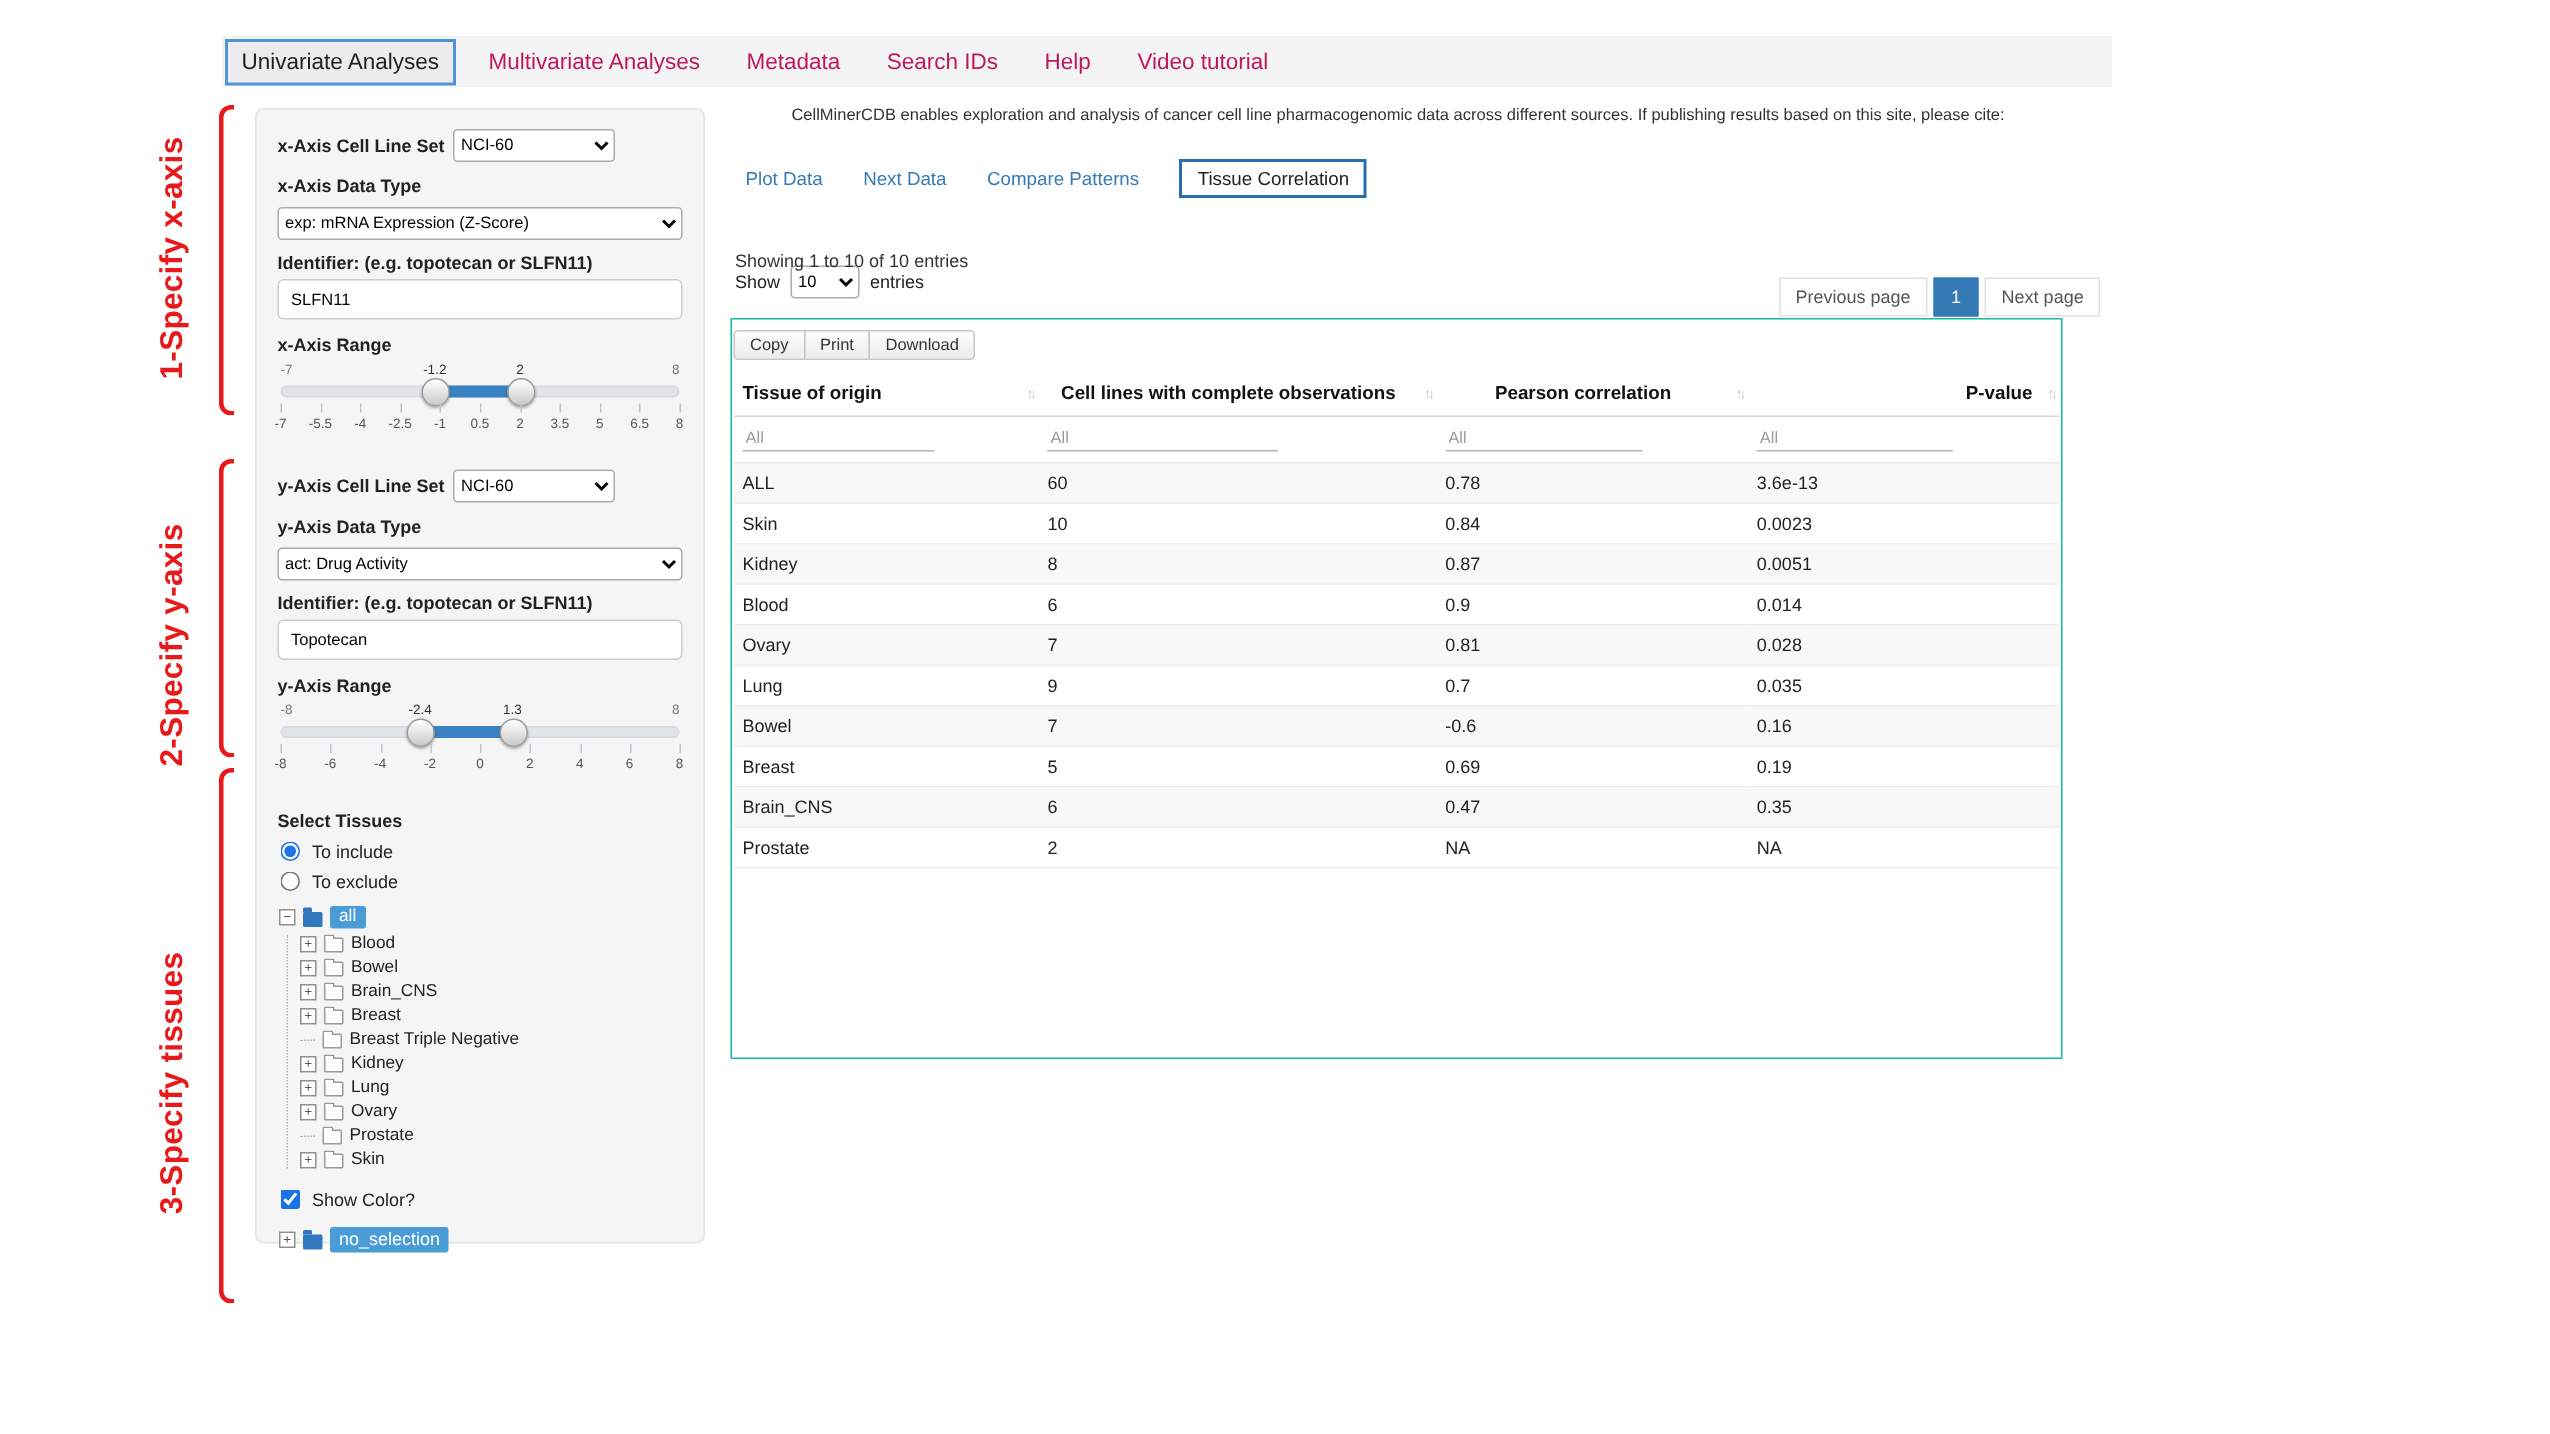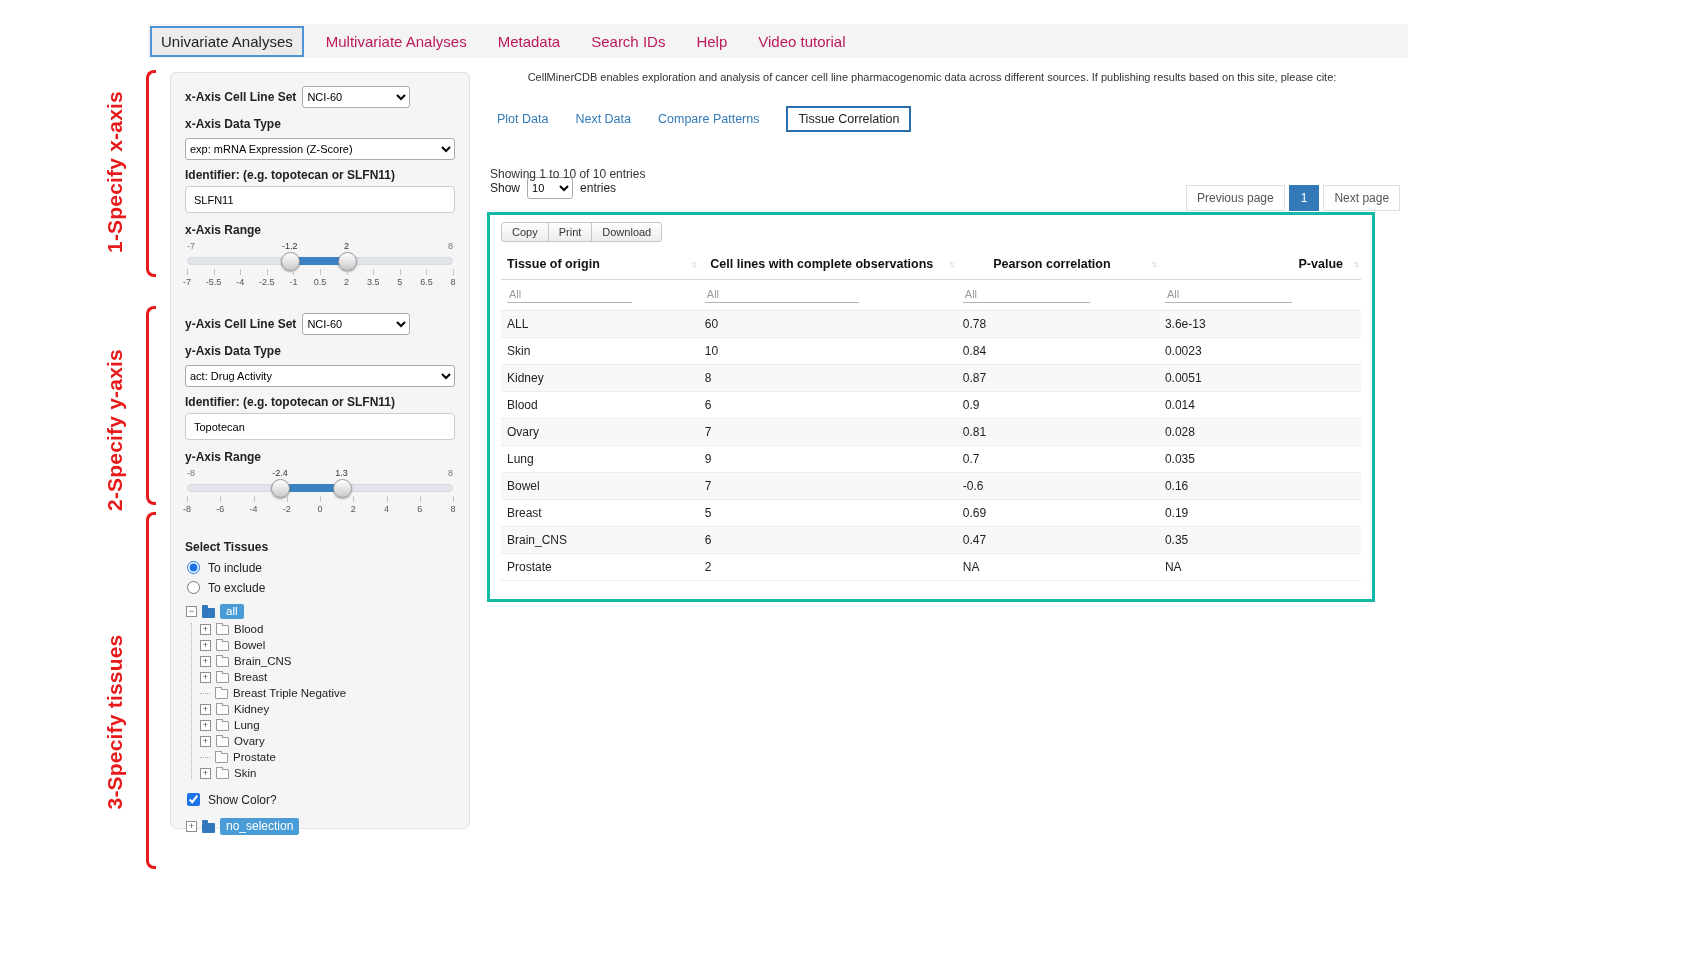--- a/index.html
+++ b/index.html
@@ -81,22 +81,22 @@
   .show-row { position:absolute; left:490px; top:137px; display:flex; align-items:center; gap:7px; font-size:12px;margin-top:40px; }
   .show-row select { width:46px; }
   .showing-text { position:absolute; left:490px; top:167px; font-size:12px; color:#333; }
   .pagination { position:absolute; left:1186px; top:185px; display:flex; align-items:center; }
   .page-btn { font-family:inherit; font-size:12px; color:#555; background:#fff; border:1px solid #e0e0e0;
               padding:5px 10px; cursor:pointer; }
   .page-num { font-family:inherit; font-size:12px; color:#fff; background:#337ab7; border:1px solid #337ab7;
               padding:5px 11px; margin:0 4px; cursor:pointer; }
 
   
-  .table-box { position:absolute; left:487px; top:212px; width:888px; height:390px; box-sizing:border-box;
-               border:3px solid #14b8a6; background:#fff; padding:7px 11px; }
+  .table-box { position:absolute; left:487px; top:212px; width:888px; height:494px; box-sizing:border-box;
+               border:1px solid #14b8a6; background:#fff; padding:7px 1px; }
   .dt-buttons { display:flex; margin-bottom:7px; }
   .dt-btn { font-family:inherit; font-size:11px; color:#333; padding:3px 10px;
             background:linear-gradient(#fefefe,#ececec); border:1px solid #c6c6c6; margin-right:-1px; cursor:pointer; }
   .dt-btn:first-child { border-radius:3px 0 0 3px; }
   .dt-btn:last-child { border-radius:0 3px 3px 0; }
   table.data { width:100%; border-collapse:collapse; table-layout:fixed; }
   table.data th { font-size:12.5px; font-weight:bold; color:#111; padding:8px 18px 8px 6px;
                   border-bottom:1px solid #d8d8d8; position:relative; }
   .sort-icon { position:absolute; right:3px; top:10px; font-size:9px; color:#c2c2c2; letter-spacing:-2px; cursor:pointer; }
   td.filter-cell { padding:4px 6px 7px; border-bottom:1px solid #e8e8e8; }

